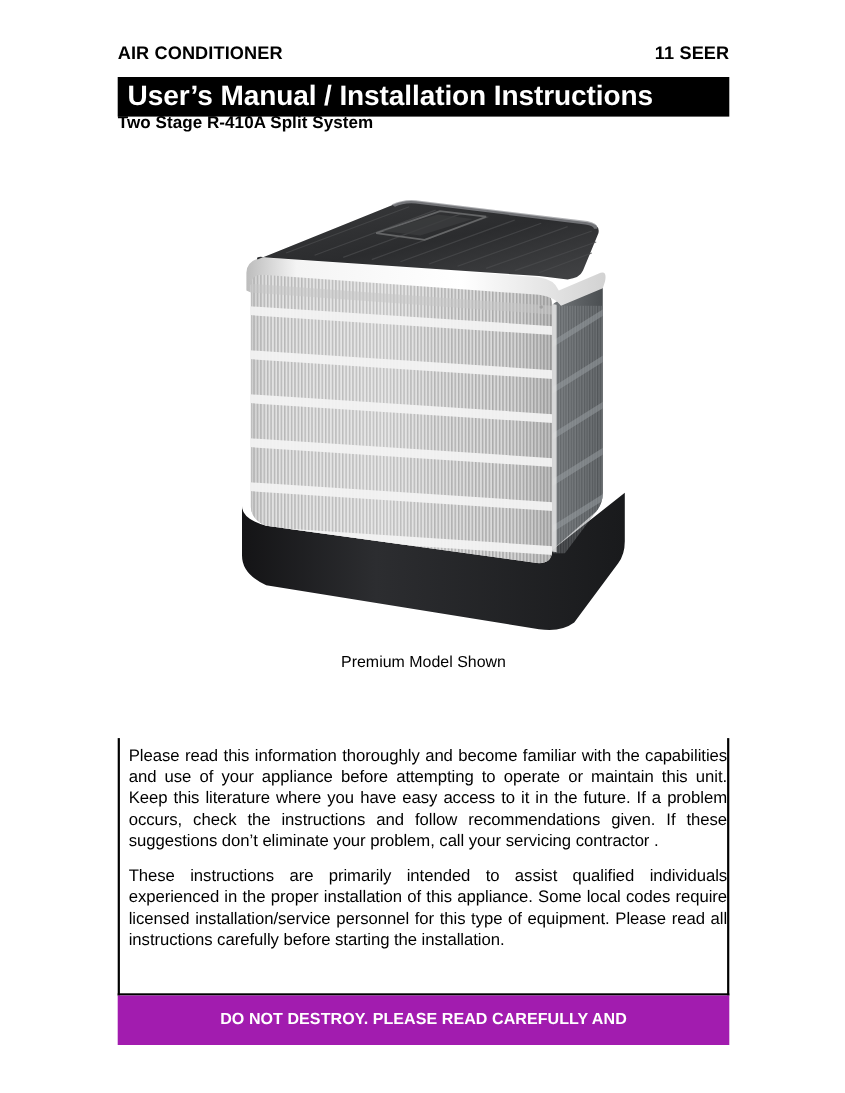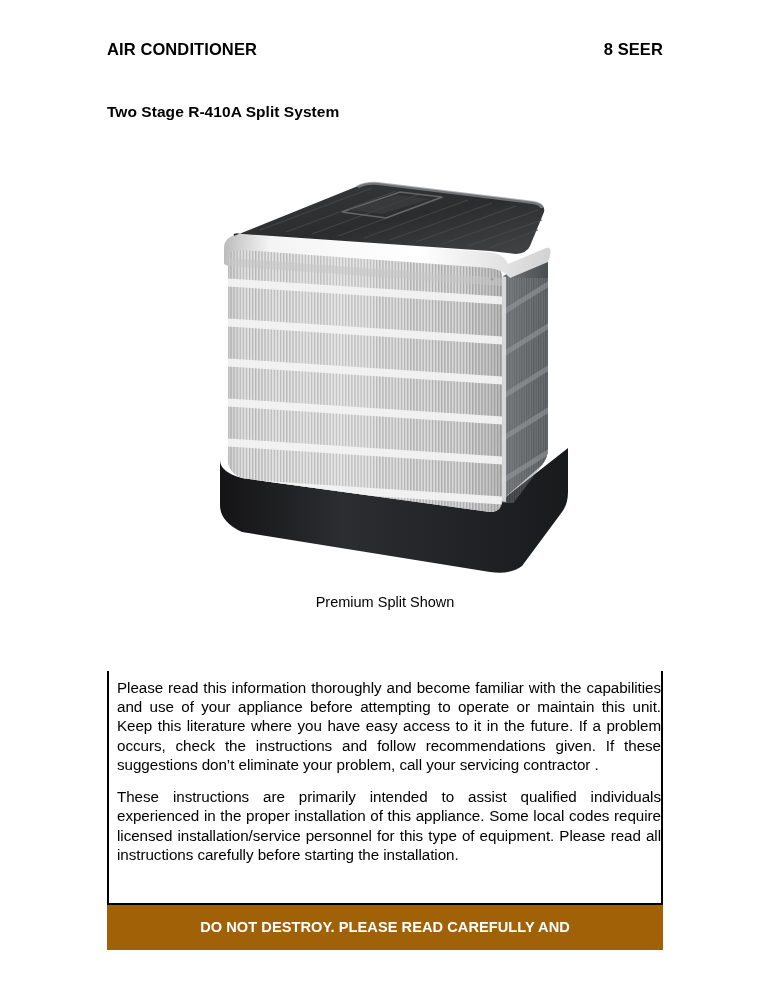--- a/index.html
+++ b/index.html
@@ -145,21 +145,21 @@
     margin-top: 13px;
   }
 
   
   .footer-bar {
     position: absolute;
     left: 107px;
     top: 905px;
     width: 556px;
     height: 45px;
-    background: #a16207;
+    background: #a21caf;
     display: flex;
     flex-direction: row;
     align-items: center;
     justify-content: center;
   }
   .footer-bar .footer-line {
     color: #ffffff;
     font-size: 14.6px;
     font-weight: bold;
     line-height: 1.18;
@@ -167,23 +167,26 @@
     white-space: nowrap;
   }
 </style>
 </head>
 <body>
 
 <div class="page">
 
   <div class="top-row">
     <span class="kicker">AIR CONDITIONER</span>
-    <span class="seer">8 SEER</span>
-  </div>
-
+    <span class="seer">11 SEER</span>
+  </div>
+
+  <div class="title-bar">
+    <span class="title-text">User’s Manual / Installation Instructions</span>
+  </div>
 
   <div class="subtitle">Two Stage R-410A Split System</div>
 
   <div class="photo-wrap">
     <svg class="ac-svg" width="400" height="425" viewBox="0 0 400 425">
       <defs>
 
         <pattern id="fins" x="0" y="0" width="3.1" height="10" patternUnits="userSpaceOnUse">
           <rect x="0" y="0" width="3.1" height="10" fill="#dcdcdc"></rect>
           <rect x="0" y="0" width="1.35" height="10" fill="#a6a6a6"></rect>
@@ -285,21 +288,21 @@
 
       <path d="M152,52 L210,32 L252,37 L196,58 Z" fill="none" stroke="#6a6b6d" stroke-width="1.6" opacity="0.9"></path>
       <path d="M158,50 L208,35 L240,39 L192,54 Z" fill="#3c3d3f" opacity="0.75"></path>
 
       <path d="M166,26 Q176,21 188,22 L344,41 Q354,43 353,48 L350,48 Q350,45 342,44 L188,25 Q177,24 169,28 Z" fill="#8e9094" opacity="0.7"></path>
 
       <circle cx="302" cy="119" r="1.6" fill="#9b9b9b" opacity="0.8"></circle>
     </svg>
   </div>
 
-  <div class="caption">Premium Split Shown</div>
+  <div class="caption">Premium Model Shown</div>
 
 
   <div class="notice-box">
     <p class="p1">Please read this information thoroughly and become familiar with the capabilities and use of your appliance before attempting to operate or maintain this unit. Keep this literature where you have easy access to it in the future. If a problem occurs, check the instructions and follow recommendations given. If these suggestions don’t eliminate your problem, call your servicing contractor .</p>
     <p class="p2">These instructions are primarily intended to assist qualified individuals experienced in the proper installation of this appliance. Some local codes require licensed installation/service personnel for this type of equipment. Please read all instructions carefully before starting the installation.</p>
   </div>
 
   <div class="footer-bar">
     <span class="footer-line">DO NOT DESTROY. PLEASE READ CAREFULLY AND</span>
   </div>

